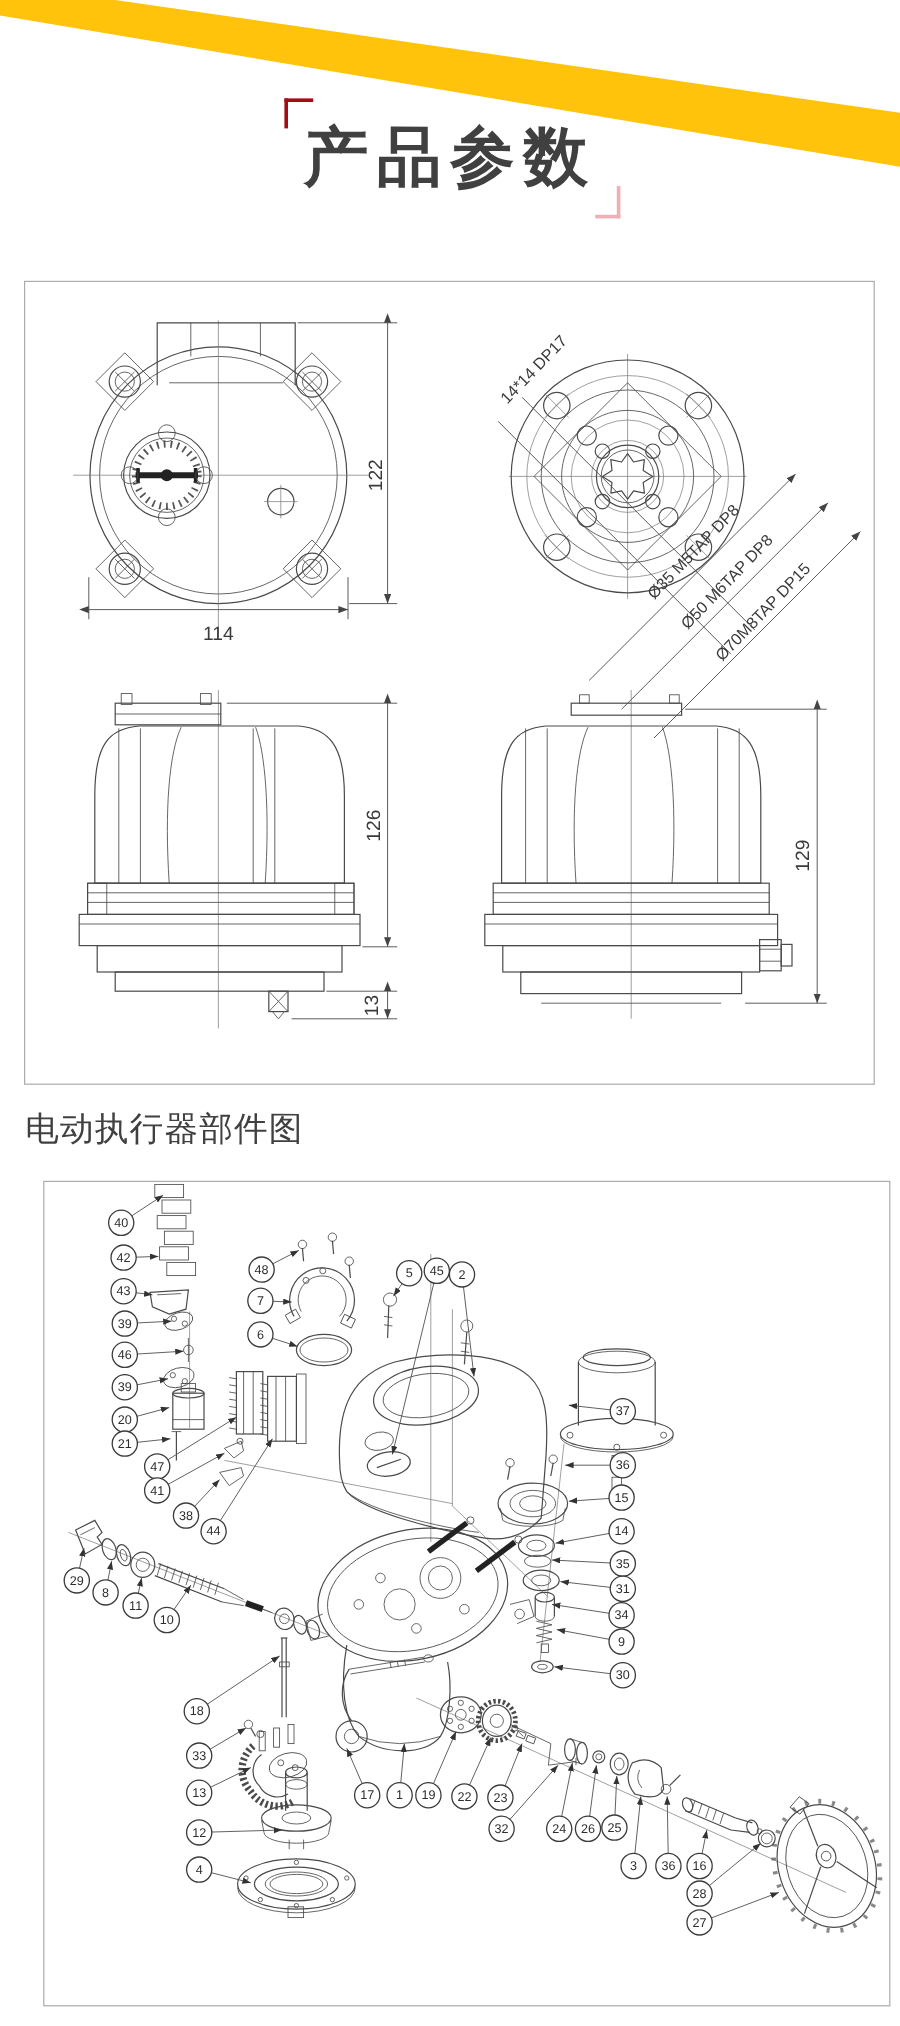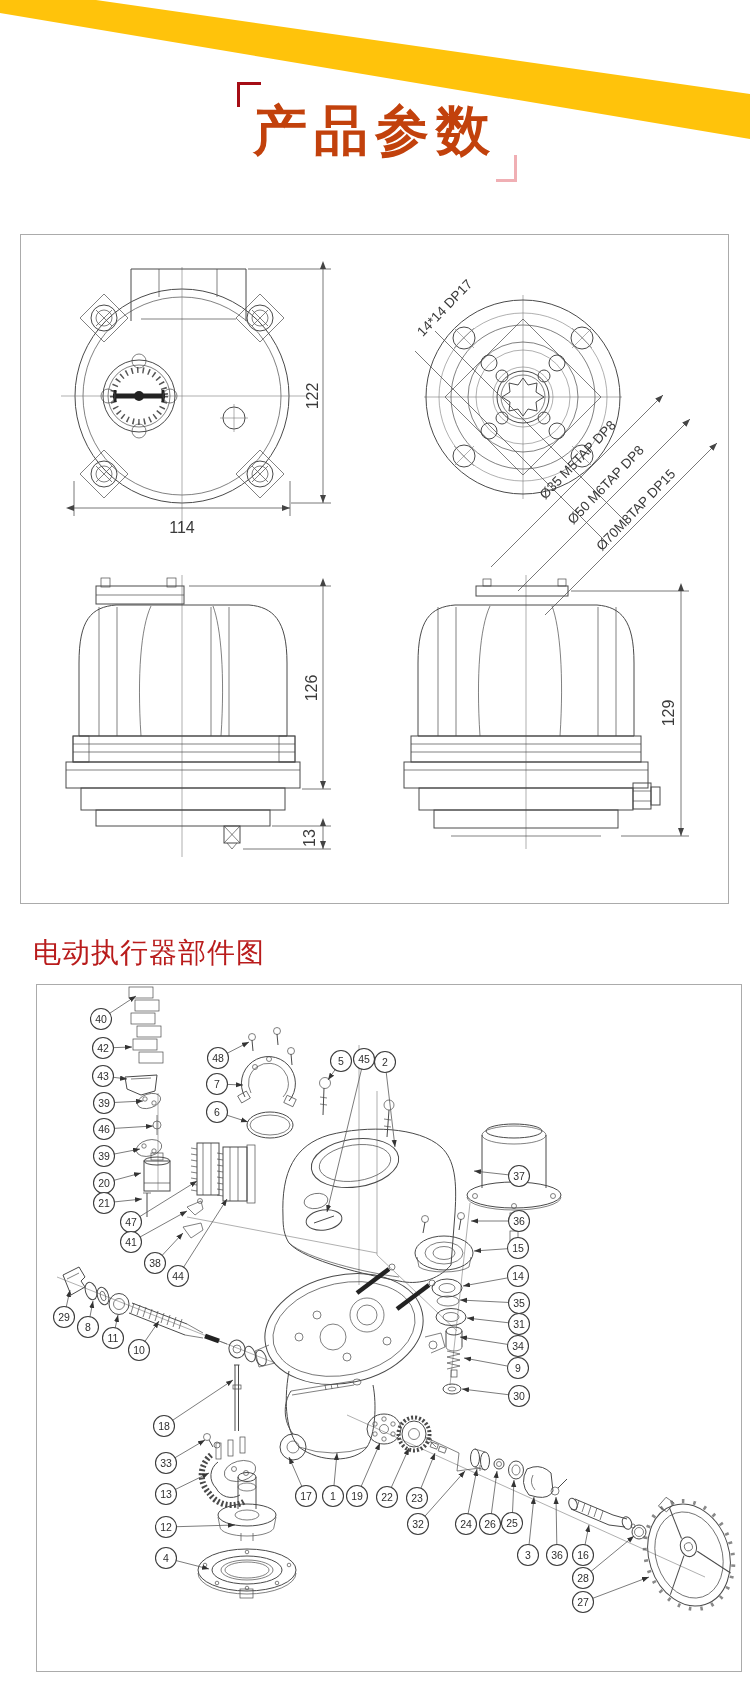--- a/index.html
+++ b/index.html
@@ -1,28 +1,28 @@
 <!DOCTYPE html>
 <html><head>
 <meta charset="utf-8">
 <style>
   html,body{margin:0;padding:0;background:#fff;}
   body{font-family:"Liberation Sans","DejaVu Sans",sans-serif;}
   #page{position:relative;width:750px;height:1688px;background:#fff;overflow:hidden;}
   .ribbon{position:absolute;top:0;left:0;}
   .title-row{position:absolute;top:96px;left:0;width:750px;text-align:center;}
   .title-wrap{position:relative;display:inline-block;padding:6px 10px;}
-  .page-title{margin:0;font-size:54px;line-height:58px;font-weight:600;letter-spacing:7px;color:#c2410c;font-family:Liberation Serif, serif;}
+  .page-title{margin:0;font-size:54px;line-height:58px;font-weight:600;letter-spacing:7px;color:#404040;}
   .bracket{position:absolute;display:block;}
   .bracket.tl{left:-6px;top:-14px;width:21px;height:22px;border-left:3px solid #A50D15;border-top:3px solid #A50D15;}
   .bracket.br{right:-10px;bottom:-16px;width:18px;height:24px;border-right:3px solid #F0AFB4;border-bottom:3px solid #F0AFB4;}
   .draw-box{position:absolute;border:1px solid #ABABAB;background:#fff;}
   #box1{top:234px;left:20px;width:707px;height:668px;}
   #box2{top:984px;left:36px;width:704px;height:686px;}
-  .section-heading{position:absolute;top:922px;left:21px;margin:12px;font-size:28px;font-weight:500;color:#b91c1c;letter-spacing:1px;}
+  .section-heading{position:absolute;top:922px;left:21px;margin:0;font-size:28px;font-weight:500;color:#404040;letter-spacing:1px;}
   
   svg{display:block;}
   .ln{stroke:#4a4a4a;stroke-width:1;fill:none;}
   .ln2{stroke:#4a4a4a;stroke-width:0.7;fill:none;}
   .thin{stroke:#7a7a7a;stroke-width:0.6;fill:none;}
   .dimline{stroke:#555;stroke-width:0.8;fill:none;}
   .dark{stroke:#222;fill:none;}
   .dim{font-size:16px;fill:#3a3a3a;}
   .flabel{font-size:13.5px;fill:#3a3a3a;}
   .balloon{fill:#fff;stroke:#3c3c3c;stroke-width:1.1;}

